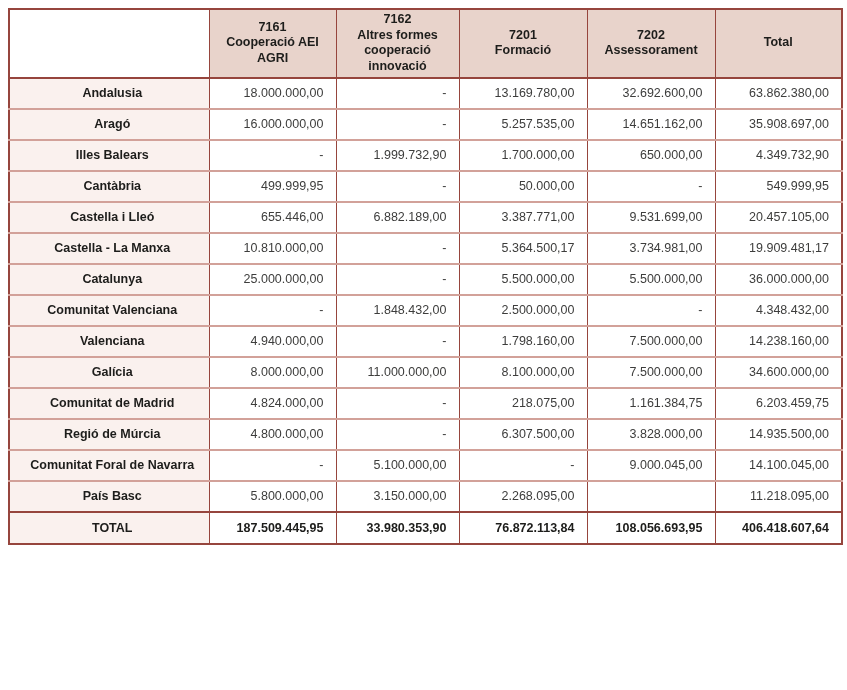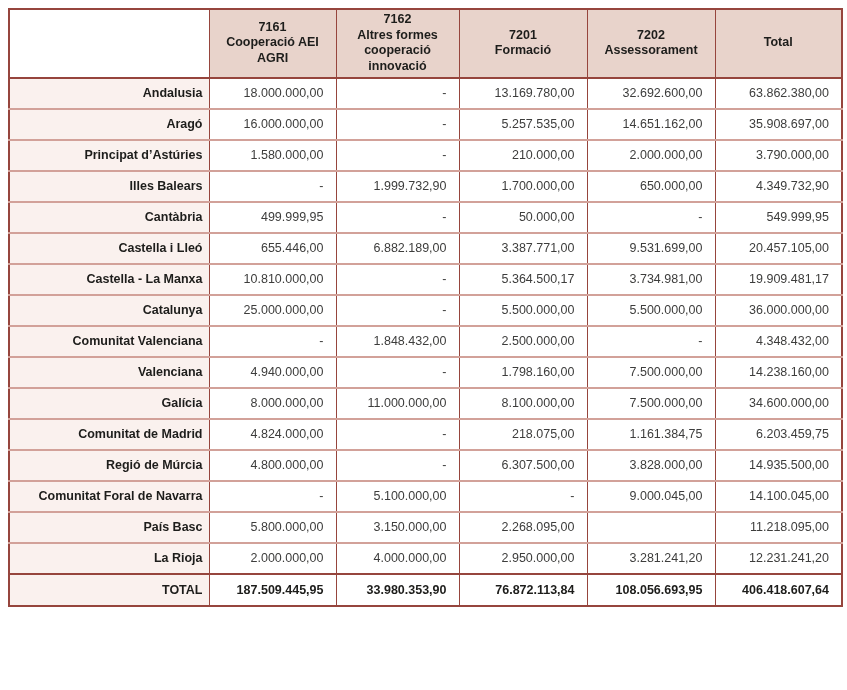--- a/index.html
+++ b/index.html
@@ -49,21 +49,21 @@
     padding: 2px 4px;
   }
   thead th.corner { background: #ffffff; }
   
   tbody tr { height: 31px; }
   tbody th.region {
     background: #faf1ee;
     color: #1d1d1b;
     font-size: 12.5px;
     font-weight: bold;
-    text-align: right;
+    text-align: center;
     padding: 0 6px 0 12px;
     white-space: nowrap;
     border-top: 2px solid #d2a199;
   }
   tbody td.value {
     background: #ffffff;
     color: #3d3d3c;
     font-size: 12.5px;
     font-weight: normal;
     text-align: right;
@@ -123,28 +123,20 @@
         </tr>
         <tr>
           <th class="region">Aragó</th>
           <td class="value">16.000.000,00</td>
           <td class="value">-</td>
           <td class="value">5.257.535,00</td>
           <td class="value">14.651.162,00</td>
           <td class="value">35.908.697,00</td>
         </tr>
         <tr>
-          <th class="region">Principat d’Astúries</th>
-          <td class="value">1.580.000,00</td>
-          <td class="value">-</td>
-          <td class="value">210.000,00</td>
-          <td class="value">2.000.000,00</td>
-          <td class="value">3.790.000,00</td>
-        </tr>
-        <tr>
           <th class="region">Illes Balears</th>
           <td class="value">-</td>
           <td class="value">1.999.732,90</td>
           <td class="value">1.700.000,00</td>
           <td class="value">650.000,00</td>
           <td class="value">4.349.732,90</td>
         </tr>
         <tr>
           <th class="region">Cantàbria</th>
           <td class="value">499.999,95</td>
@@ -225,28 +217,20 @@
           <td class="value">9.000.045,00</td>
           <td class="value">14.100.045,00</td>
         </tr>
         <tr>
           <th class="region">País Basc</th>
           <td class="value">5.800.000,00</td>
           <td class="value">3.150.000,00</td>
           <td class="value">2.268.095,00</td>
           <td class="value"></td>
           <td class="value">11.218.095,00</td>
-        </tr>
-        <tr>
-          <th class="region">La Rioja</th>
-          <td class="value">2.000.000,00</td>
-          <td class="value">4.000.000,00</td>
-          <td class="value">2.950.000,00</td>
-          <td class="value">3.281.241,20</td>
-          <td class="value">12.231.241,20</td>
         </tr>
         <tr class="total">
           <th class="region">TOTAL</th>
           <td class="value">187.509.445,95</td>
           <td class="value">33.980.353,90</td>
           <td class="value">76.872.113,84</td>
           <td class="value">108.056.693,95</td>
           <td class="value">406.418.607,64</td>
         </tr>
       </tbody>

